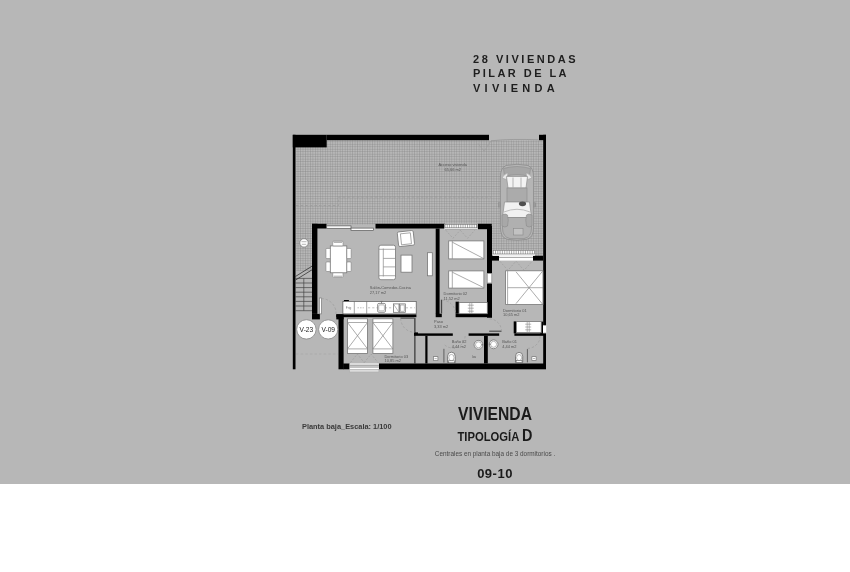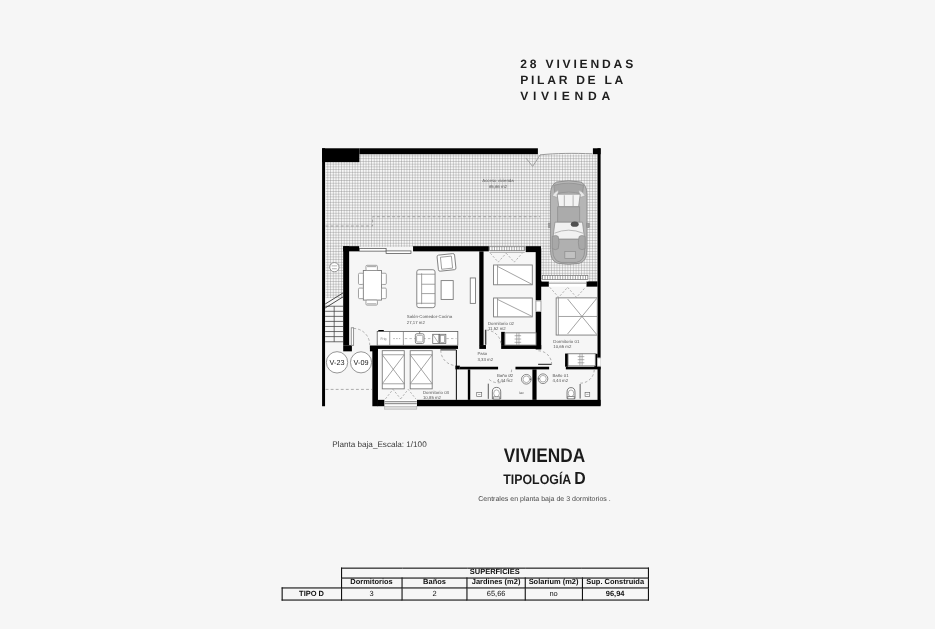--- a/index.html
+++ b/index.html
@@ -1,16 +1,16 @@
 <!DOCTYPE html>
 <html><head>
 <meta charset="utf-8">
 <style>
   html,body{margin:0;padding:0;background:#fff;}
-  #page{position:relative;width:850px;height:572px;background:#fef9c3;overflow:hidden;filter:grayscale(1);
+  #page{position:relative;width:850px;height:484px;background:#fca5a5;overflow:hidden;filter:grayscale(1);
         font-family:"Liberation Sans",sans-serif;}
   .abs{position:absolute;}
 </style>
 </head>
 <body>
 <div id="page">
 
 <div class="abs" style="left:473px;top:52px;font-size:11px;font-weight:bold;color:#1e1e1e;line-height:14.4px;white-space:nowrap;"><span style="letter-spacing:2.55px;">28 VIVIENDAS</span><br><span style="letter-spacing:2.45px;">PILAR DE LA</span><br><span style="letter-spacing:4.25px;">VIVIENDA</span></div>
 
 <svg class="abs" style="left:0;top:0;" width="850" height="572" viewBox="0 0 850 572">
@@ -423,30 +423,31 @@
     <text x="434" y="322.9">Paso</text>
     <text x="434" y="327.9">3,33 m2</text>
     <text x="451.8" y="342.7">Baño 02</text>
     <text x="451.8" y="347.7">4,44 m2</text>
     <text x="502.2" y="342.7">Baño 01</text>
     <text x="502.2" y="347.7">4,44 m2</text>
     <text x="472" y="358" font-size="3.2">lav</text>
   </g>
 </svg>
 
-<div class="abs" style="left:302px;top:399px;font-size:7.4px;color:#3a3a3a;">Planta baja_Escala: 1/100</div>
+<div class="abs" style="left:302px;top:422px;font-size:7.4px;color:#3a3a3a;font-weight:bold;">Planta baja_Escala: 1/100</div>
 
 <div class="abs" style="left:375px;top:404px;width:240px;text-align:center;color:#1b1b1b;">
 
   <div style="font-size:18px;font-weight:bold;transform:scale(0.87,1);transform-origin:center;">VIVIENDA</div>
 
   <div style="font-size:12.5px;font-weight:bold;margin-top:2px;transform:scale(0.9,1);transform-origin:center;">TIPOLOGÍA <span style="font-size:16px;">D</span></div>
 
   <div style="font-size:6.4px;color:#4a4a4a;margin-top:5px;">Centrales en planta baja de 3 dormitorios .</div>
 
+  <div style="font-size:13px;font-weight:bold;margin-top:9px;letter-spacing:0.5px;">09-10</div>
 </div>
 
 <table style="position:absolute;left:256px;top:515.5px;border-collapse:collapse;font-size:6.8px;color:#111;table-layout:fixed;border-spacing:0;">
   <tbody>
         <tr style="height:9px;">
     <td style="width:53px;border:none;padding:0;"></td>
     <td colspan="5" style="border:1px solid #111;text-align:center;font-weight:bold;padding:0;">SUPERFICIES</td>
   </tr>
   <tr style="height:9.9px;">
     <td style="border:none;padding:0;"></td>

